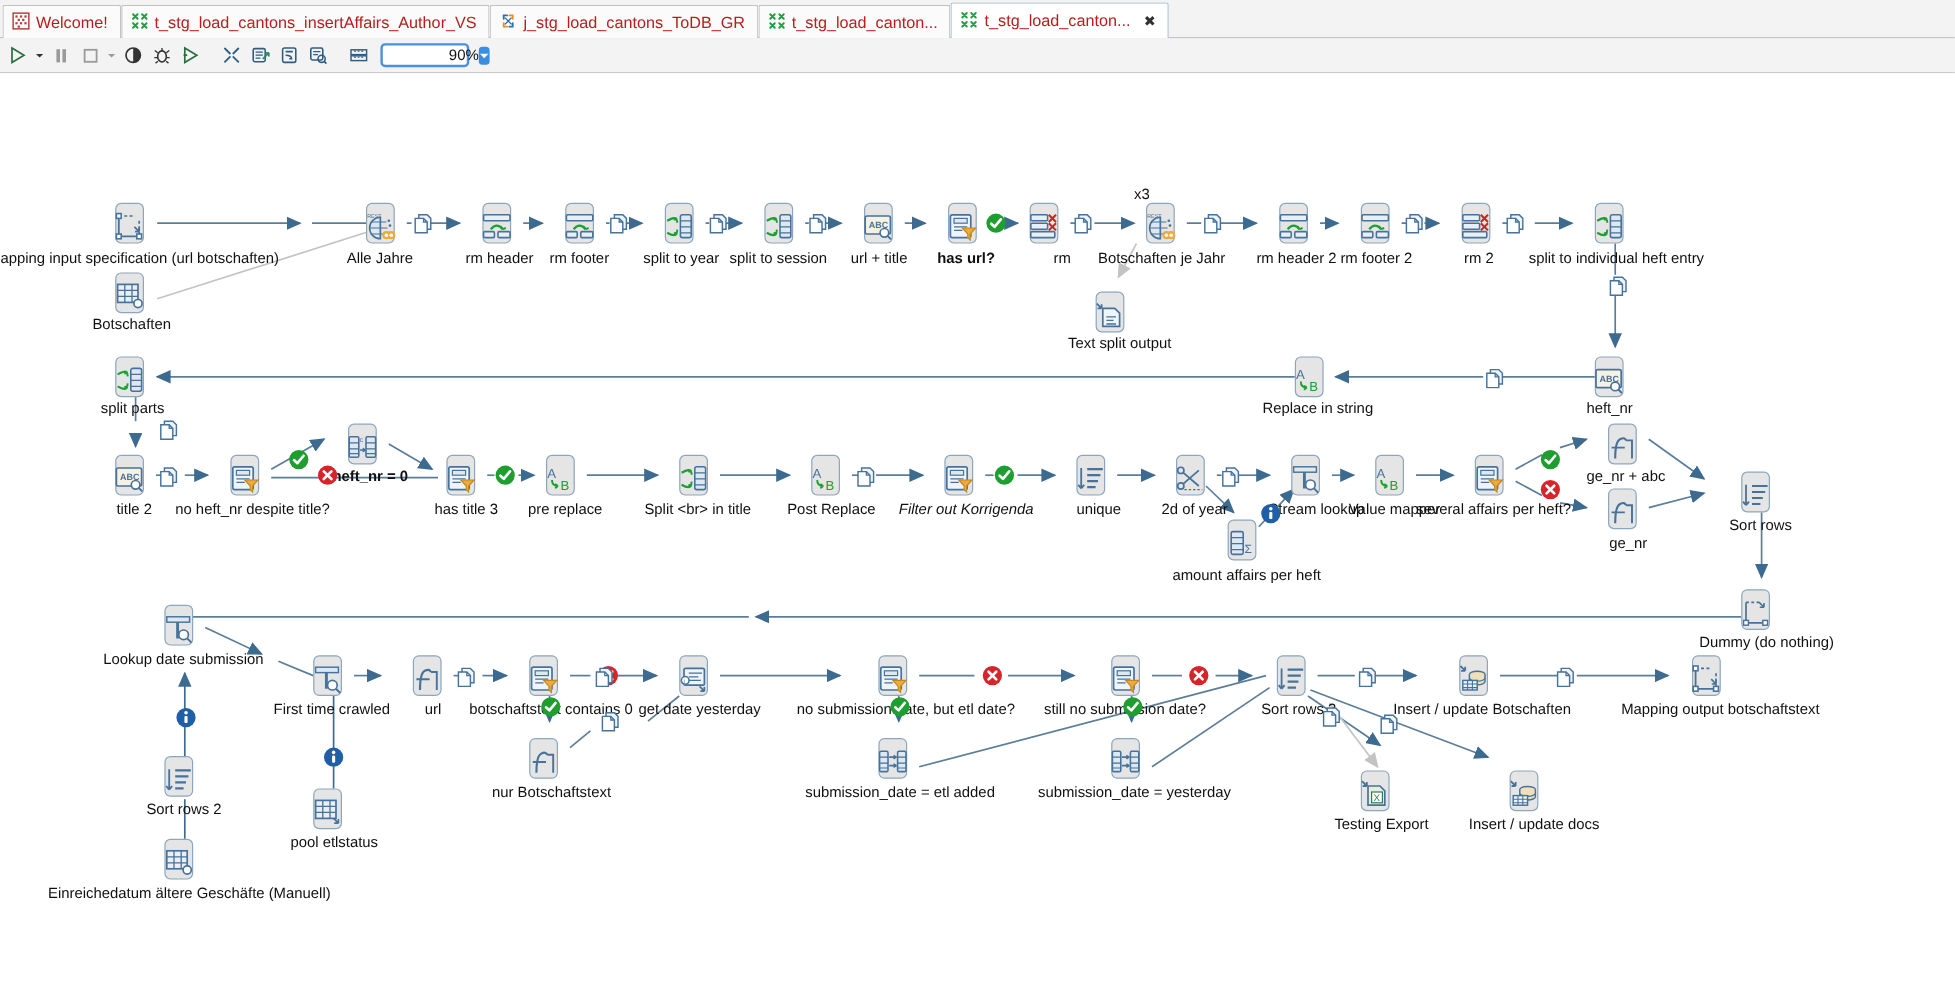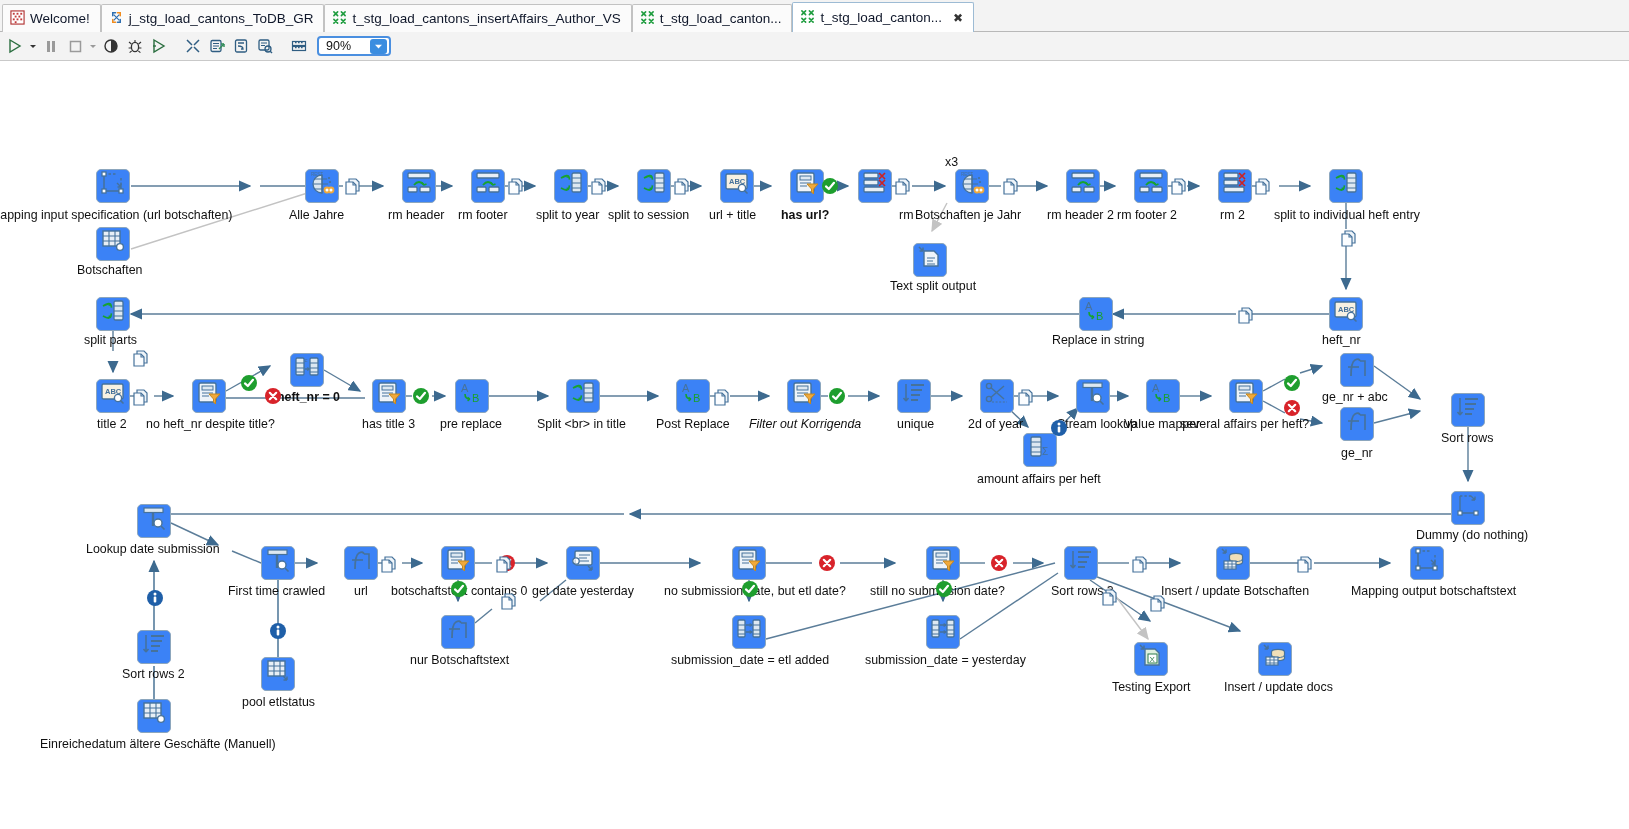--- a/index.html
+++ b/index.html
@@ -6,44 +6,44 @@
   body{width:1629px;height:829px;font-family:"Liberation Sans",sans-serif;overflow:hidden;}
 
   
   .tabbar{position:absolute;left:0;top:0;width:1629px;height:32px;background:#f3f3f3;
           border-bottom:1px solid #b8b8b8;box-sizing:border-box;}
   .tabs{display:flex;align-items:flex-end;height:32px;padding-left:2px;}
   .tab{position:relative;display:flex;align-items:center;gap:5px;height:27px;margin-top:5px;
        padding:0 10px 0 7px;background:#fbfbfb;border:1px solid #c2c2c2;border-bottom:none;
        border-radius:2px 2px 0 0;font-size:13.5px;color:#111;white-space:nowrap;}
   .tab.active{background:#fff;height:29px;margin-top:3px;border-color:#9dbbd4;}
-  .tab-label{font-size:13.5px;color:#0f172a;}
+  .tab-label{font-size:13.5px;color:#b91c1c;}
   .tab-close{margin-left:6px;font-size:12px;color:#333;line-height:1;}
   .tabicon{width:15px;height:15px;flex:none;}
 
   
   .toolbar{position:absolute;left:0;top:32px;width:1629px;height:29px;background:#f3f3f3;
            border-bottom:1px solid #c9c9c9;box-sizing:border-box;display:flex;align-items:center;
            padding-left:3px;gap:1px;}
   .tb{width:23px;height:23px;display:flex;align-items:center;justify-content:center;}
   .tb.caret{width:11px;}
   .tbsep{width:9px;}
   .zoombox{margin-left:6px;display:flex;align-items:center;width:74px;height:20px;
            border:2px solid #4a8fe0;border-radius:4px;background:#fff;box-sizing:border-box;
            justify-content:space-between;padding-left:7px;padding-right:2px;}
-  .zoomval{font-size:12.5px;color:#111;}
+  .zoomval{font-size:12.5px;color:#111;margin-left:48px;}
   .zoomarrow{width:17px;height:15px;border-radius:3px;background:#3b8de0;display:flex;
              align-items:center;justify-content:center;}
 
   
   .canvas{position:absolute;left:0;top:61px;width:1629px;height:768px;background:#fff;overflow:hidden;}
   .canvas svg.wires{position:absolute;left:0;top:0;width:1629px;height:768px;}
 
-  .node{position:absolute;width:34px;height:34px;border:1px solid #8ca6bd;border-radius:5px;
-        background:#3b82f6;box-sizing:border-box;display:flex;align-items:flex-start;justify-content:center;}
+  .node{position:absolute;width:24px;height:34px;border:1px solid #8ca6bd;border-radius:5px;
+        background:#e5e5e5;box-sizing:border-box;display:flex;align-items:flex-end;justify-content:center;}
   .node svg{display:block;}
   .lbl{position:absolute;font-size:12.4px;color:#101010;white-space:nowrap;line-height:13px;}
   .hop-badge{position:absolute;width:18px;height:18px;}
   .copies{position:absolute;font-size:12.4px;color:#101010;}
 </style>
 </head>
 <body>
 
 <div class="tabbar">
   <div class="tabs" id="tabs-host">
@@ -59,39 +59,39 @@
               <rect x="3" y="9" width="2" height="2"></rect>
               <rect x="7" y="9" width="2" height="2"></rect>
               <rect x="11" y="9" width="2" height="2"></rect>
               <rect x="5" y="12" width="2" height="2"></rect>
             </g>
           </svg></span>
         <span class="tab-label">Welcome!</span>
       </div>
       <div class="tab">
         <span><svg class="tabicon" viewBox="0 0 16 16">
+            <g stroke="#1f9d3f" stroke-width="1.7" fill="none" stroke-linecap="round">
+              <path d="M2 2 L6 6 M6 2 L2 6 M14 2 L10 6 M10 2 L14 6 M2 14 L6 10 M6 14 L2 10 M14 14 L10 10 M10 14 L14 10"></path>
+            </g>
+          </svg></span>
+        <span class="tab-label">t_stg_load_cantons_insertAffairs_Author_VS</span>
+      </div>
+      <div class="tab">
+        <span><svg class="tabicon" viewBox="0 0 16 16">
             <g stroke="#2f6fb0" stroke-width="1.6" fill="none" stroke-linecap="round">
               <path d="M4 6 L4 3 L7 3"></path>
               <path d="M12 10 L12 13 L9 13"></path>
             </g>
             <g stroke="#f08c1e" stroke-width="1.6" fill="none" stroke-linecap="round">
               <path d="M12 6 L12 3 L9 3"></path>
               <path d="M4 10 L4 13 L7 13"></path>
             </g>
             <path d="M5 5 L11 11 M11 5 L5 11" stroke="#2f6fb0" stroke-width="1.2"></path>
           </svg></span>
         <span class="tab-label">j_stg_load_cantons_ToDB_GR</span>
-      </div>
-      <div class="tab">
-        <span><svg class="tabicon" viewBox="0 0 16 16">
-            <g stroke="#1f9d3f" stroke-width="1.7" fill="none" stroke-linecap="round">
-              <path d="M2 2 L6 6 M6 2 L2 6 M14 2 L10 6 M10 2 L14 6 M2 14 L6 10 M6 14 L2 10 M14 14 L10 10 M10 14 L14 10"></path>
-            </g>
-          </svg></span>
-        <span class="tab-label">t_stg_load_cantons_insertAffairs_Author_VS</span>
       </div>
       <div class="tab">
         <span><svg class="tabicon" viewBox="0 0 16 16">
             <g stroke="#1f9d3f" stroke-width="1.7" fill="none" stroke-linecap="round">
               <path d="M2 2 L6 6 M6 2 L2 6 M14 2 L10 6 M10 2 L14 6 M2 14 L6 10 M6 14 L2 10 M14 14 L10 10 M10 14 L14 10"></path>
             </g>
           </svg></span>
         <span class="tab-label">t_stg_load_canton...</span>
       </div>
       <div class="tab active">
@@ -434,21 +434,21 @@
         <span>
           <svg width="26" height="26" viewBox="0 0 26 26">
             <rect x="2" y="3" width="14" height="5" rx="1" fill="#e8eff6" stroke="#46729b" stroke-width="1.3"></rect>
             <rect x="2" y="10" width="14" height="5" rx="1" fill="#e8eff6" stroke="#46729b" stroke-width="1.3"></rect>
             <rect x="2" y="17" width="20" height="5" rx="1" fill="#e8eff6" stroke="#46729b" stroke-width="1.3"></rect>
             <path d="M17 3 L23 9 M23 3 L17 9" stroke="#cc2222" stroke-width="1.7"></path>
             <path d="M17 10 L23 16 M23 10 L17 16" stroke="#cc2222" stroke-width="1.7"></path>
           </svg>
         </span>
       </div>
-      <div class="lbl" style="left: 899px; top: 148px;">rm</div>
+      <div class="lbl" style="left: 878px; top: 148px;">rm</div>
       <div class="node" style="left: 955px; top: 108px;">
         <span>
           <svg width="26" height="26" viewBox="0 0 26 26">
             <text x="2" y="6" font-size="4.5" fill="#46729b" font-family="sans-serif">REST</text>
             <path d="M13 5 A9 9 0 1 0 13 23 Z" fill="#dce7f0" stroke="#46729b" stroke-width="1.3"></path>
             <path d="M13 5 L13 23 M5 9 L18 9 M4 14 L19 14 M5 19 L18 19" stroke="#46729b" stroke-width="1"></path>
             <circle cx="20" cy="8" r="1.1" fill="#46729b"></circle>
             <circle cx="21" cy="12" r="1.1" fill="#46729b"></circle>
             <circle cx="18" cy="20" r="3.4" fill="#f0a93b"></circle>
             <circle cx="22" cy="20" r="3.4" fill="#f0a93b"></circle>

